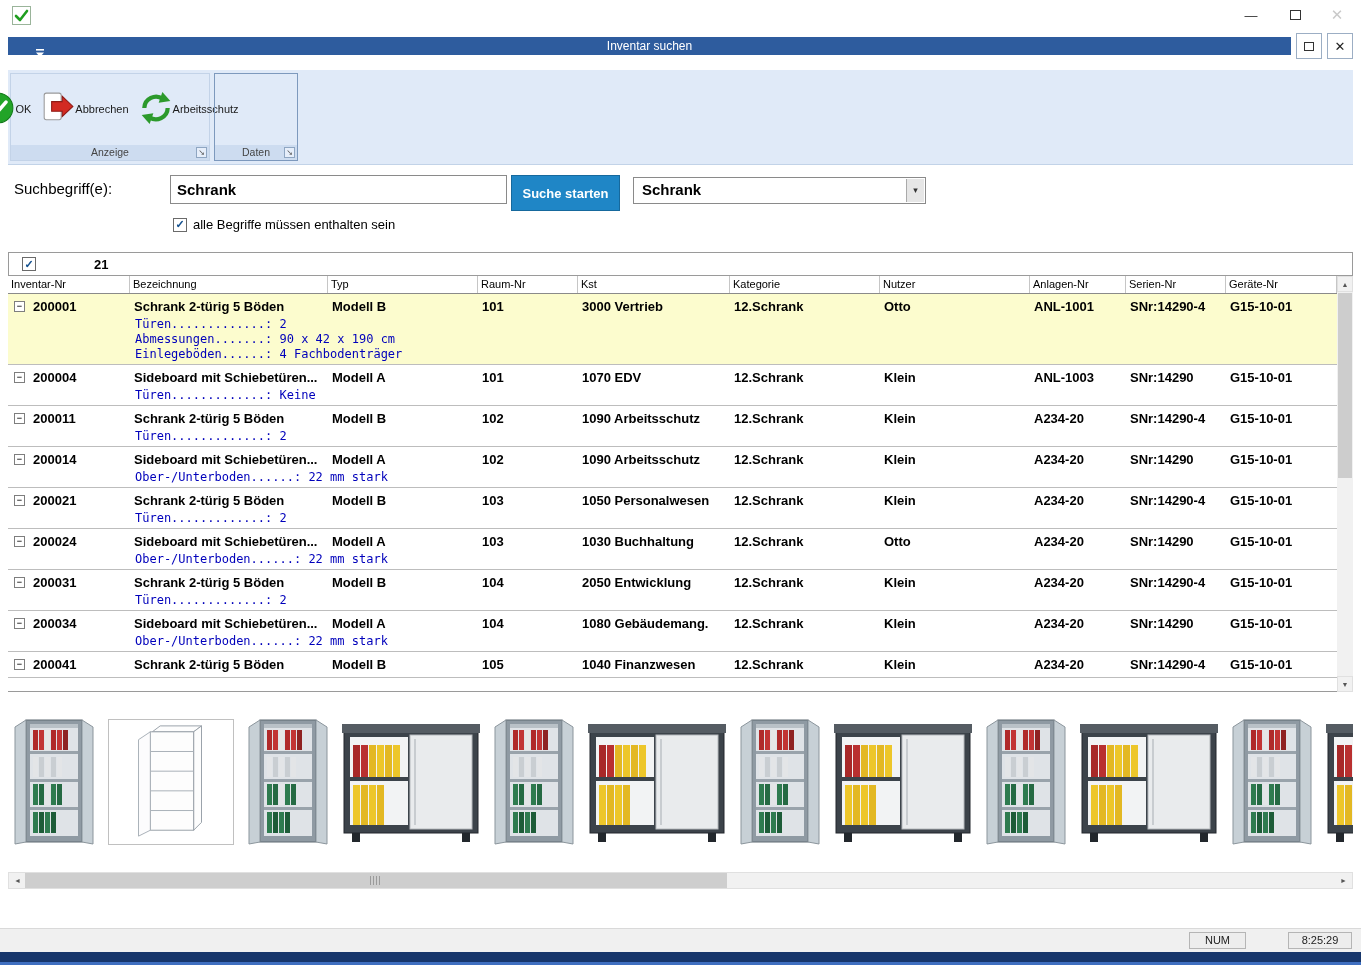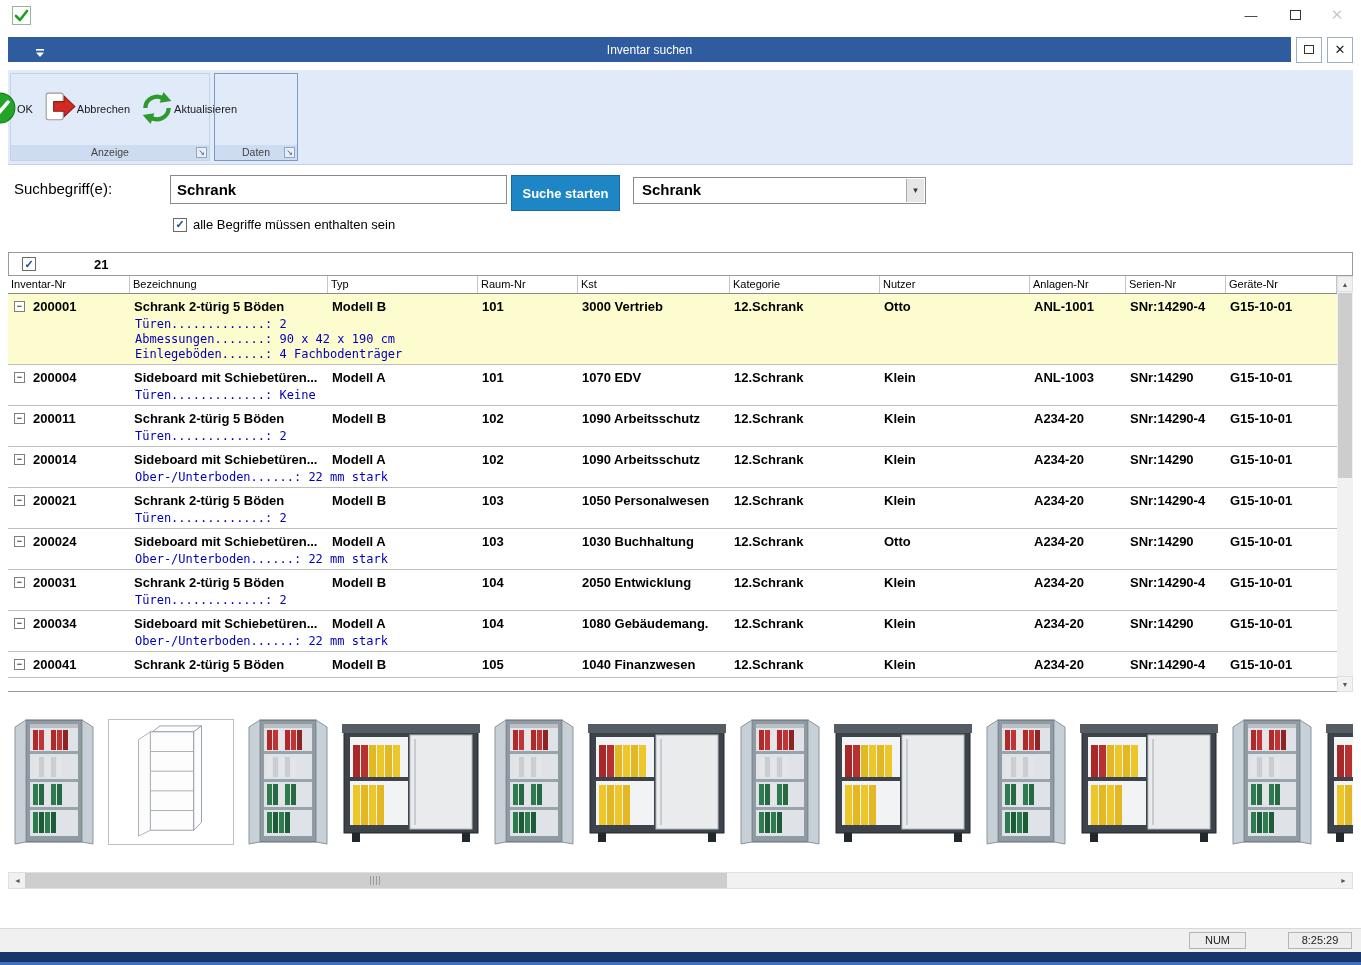--- a/index.html
+++ b/index.html
@@ -10,21 +10,21 @@
   #outer-titlebar{position:absolute;top:0;left:0;width:100%;height:32px;background:#fff}
   #app-icon{position:absolute;left:12px;top:6px;width:19px;height:19px}
   .win-btn{position:absolute;top:0;width:44px;height:30px;display:flex;align-items:center;
     justify-content:center;font-size:13px;color:#333;cursor:default}
   #btn-min{right:88px}
   #btn-max{right:44px}
   #btn-close{right:2px;color:#c9c9c9;font-size:15px}
   .maxbox{width:11px;height:10px;border:1px solid #333;display:inline-block}
 
   
-  #inner-bar{position:absolute;top:37px;left:8px;right:8px;height:25px;display:flex}
+  #inner-bar{position:absolute;top:37px;left:8px;right:8px;height:18px;display:flex}
   #inner-title{flex:1;background:#2e5c9e;color:#fff;font-size:12px;display:flex;
     align-items:center;justify-content:center;position:relative}
   #qa-arrow{position:absolute;left:26px;top:10px}
   #inner-controls{width:62px;display:flex;align-items:center;justify-content:flex-end;gap:5px}
   .ictrl{width:26px;height:26px;border:1px solid #9caec4;background:#fff;display:flex;
     align-items:center;justify-content:center;font-size:13px;color:#222}
   .maxbox2{width:10px;height:9px;border:1px solid #333;display:inline-block}
 
   
   #ribbon{position:absolute;top:70px;left:8px;right:8px;height:95px;background:#e0eaf8;
@@ -177,21 +177,21 @@
         </svg>
         <span>Abbrechen</span>
       </div>
       <div class="rbtn">
         <svg width="34" height="34" viewBox="0 0 32 32">
           <path d="M5 16a11 11 0 0 1 17.5-8.5" fill="none" stroke="#2c9a2c" stroke-width="4"></path>
           <polygon points="22,1 29.5,9.5 18.5,11" fill="#2c9a2c"></polygon>
           <path d="M27 16a11 11 0 0 1-17.5 8.5" fill="none" stroke="#2c9a2c" stroke-width="4"></path>
           <polygon points="10,31 2.5,22.5 13.5,21" fill="#2c9a2c"></polygon>
         </svg>
-        <span>Aktualisieren</span>
+        <span>Arbeitsschutz</span>
       </div>
     </div>
     <div class="glabel">
       <span>Anzeige</span>
       <span class="launcher">↘</span>
     </div>
   </div>
 
   <div class="rgroup" id="grp-daten">
     <div class="glabel">

